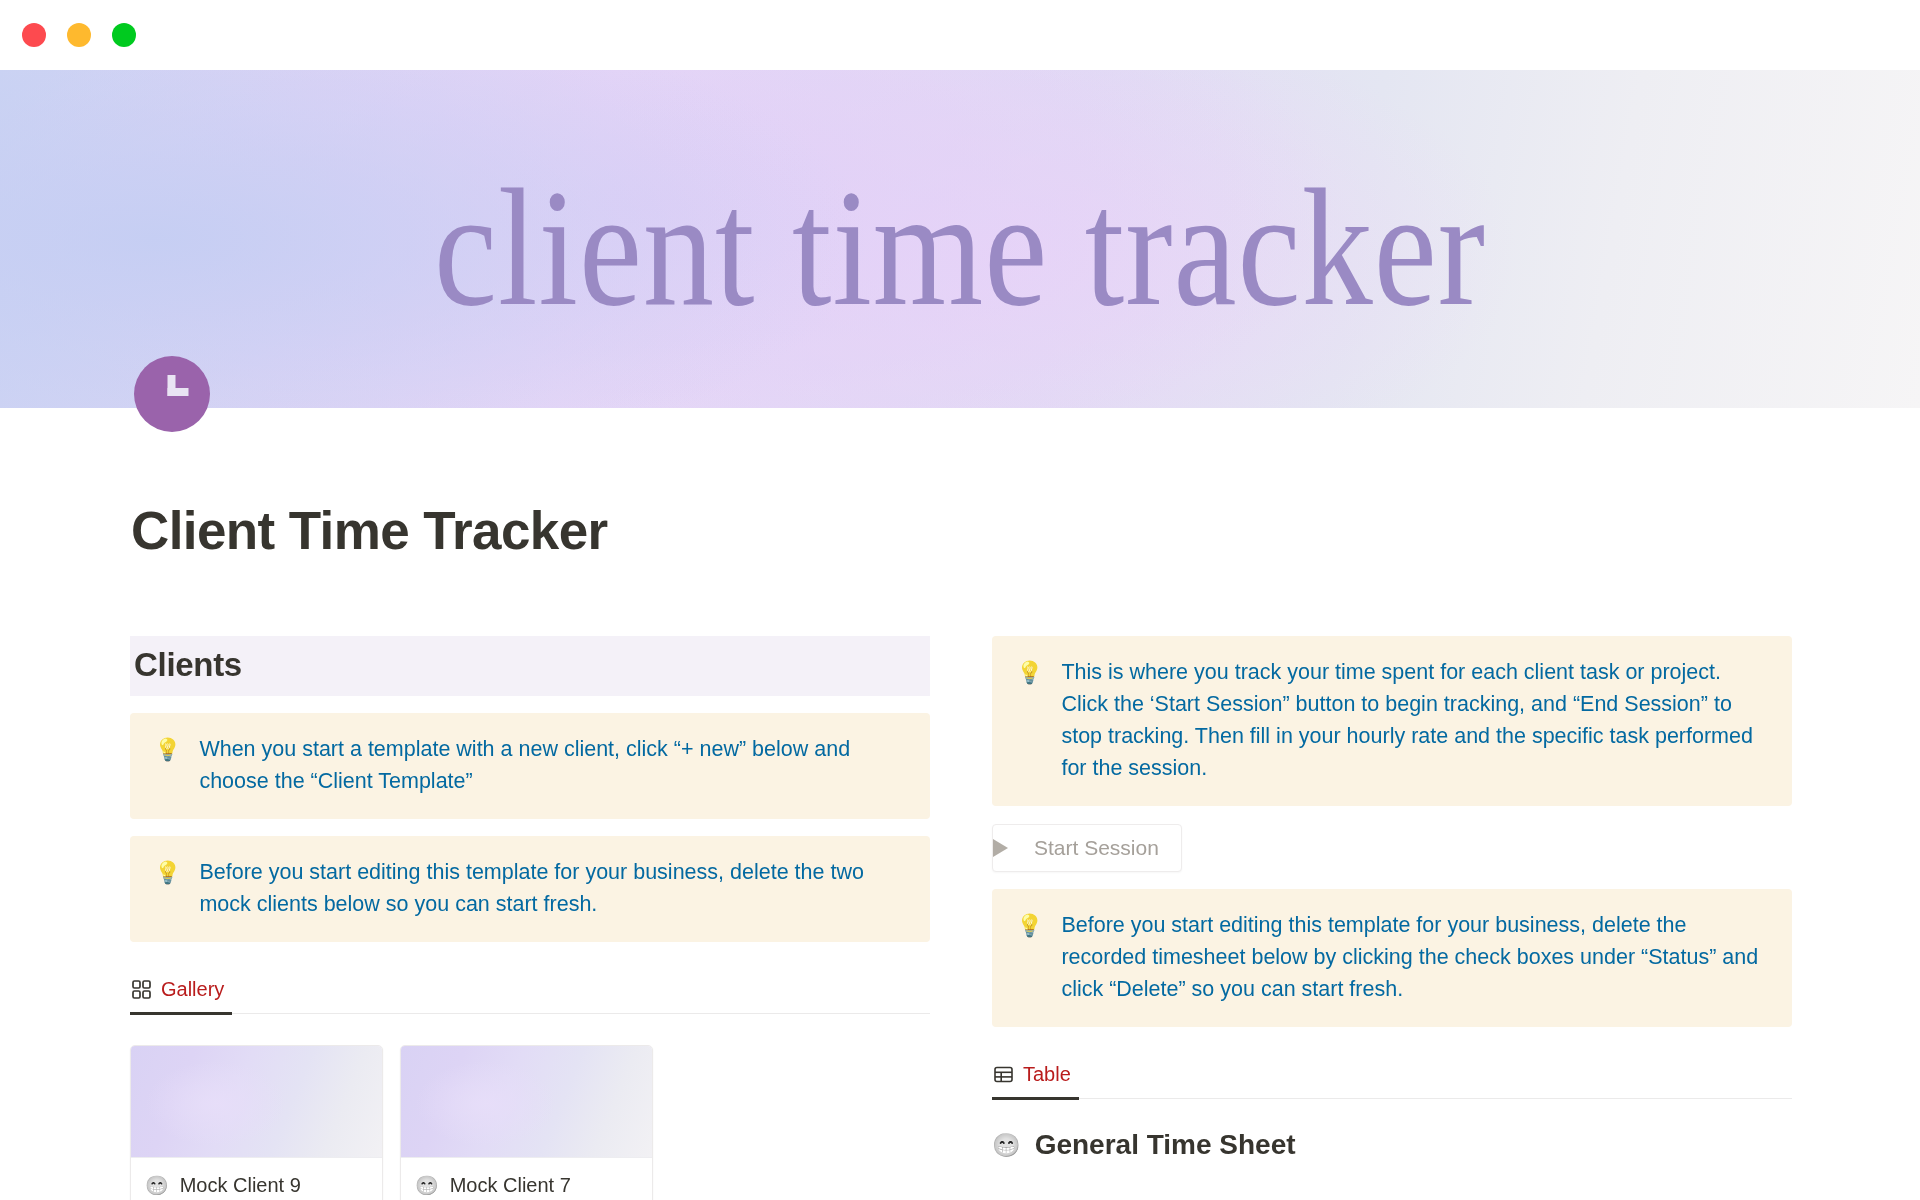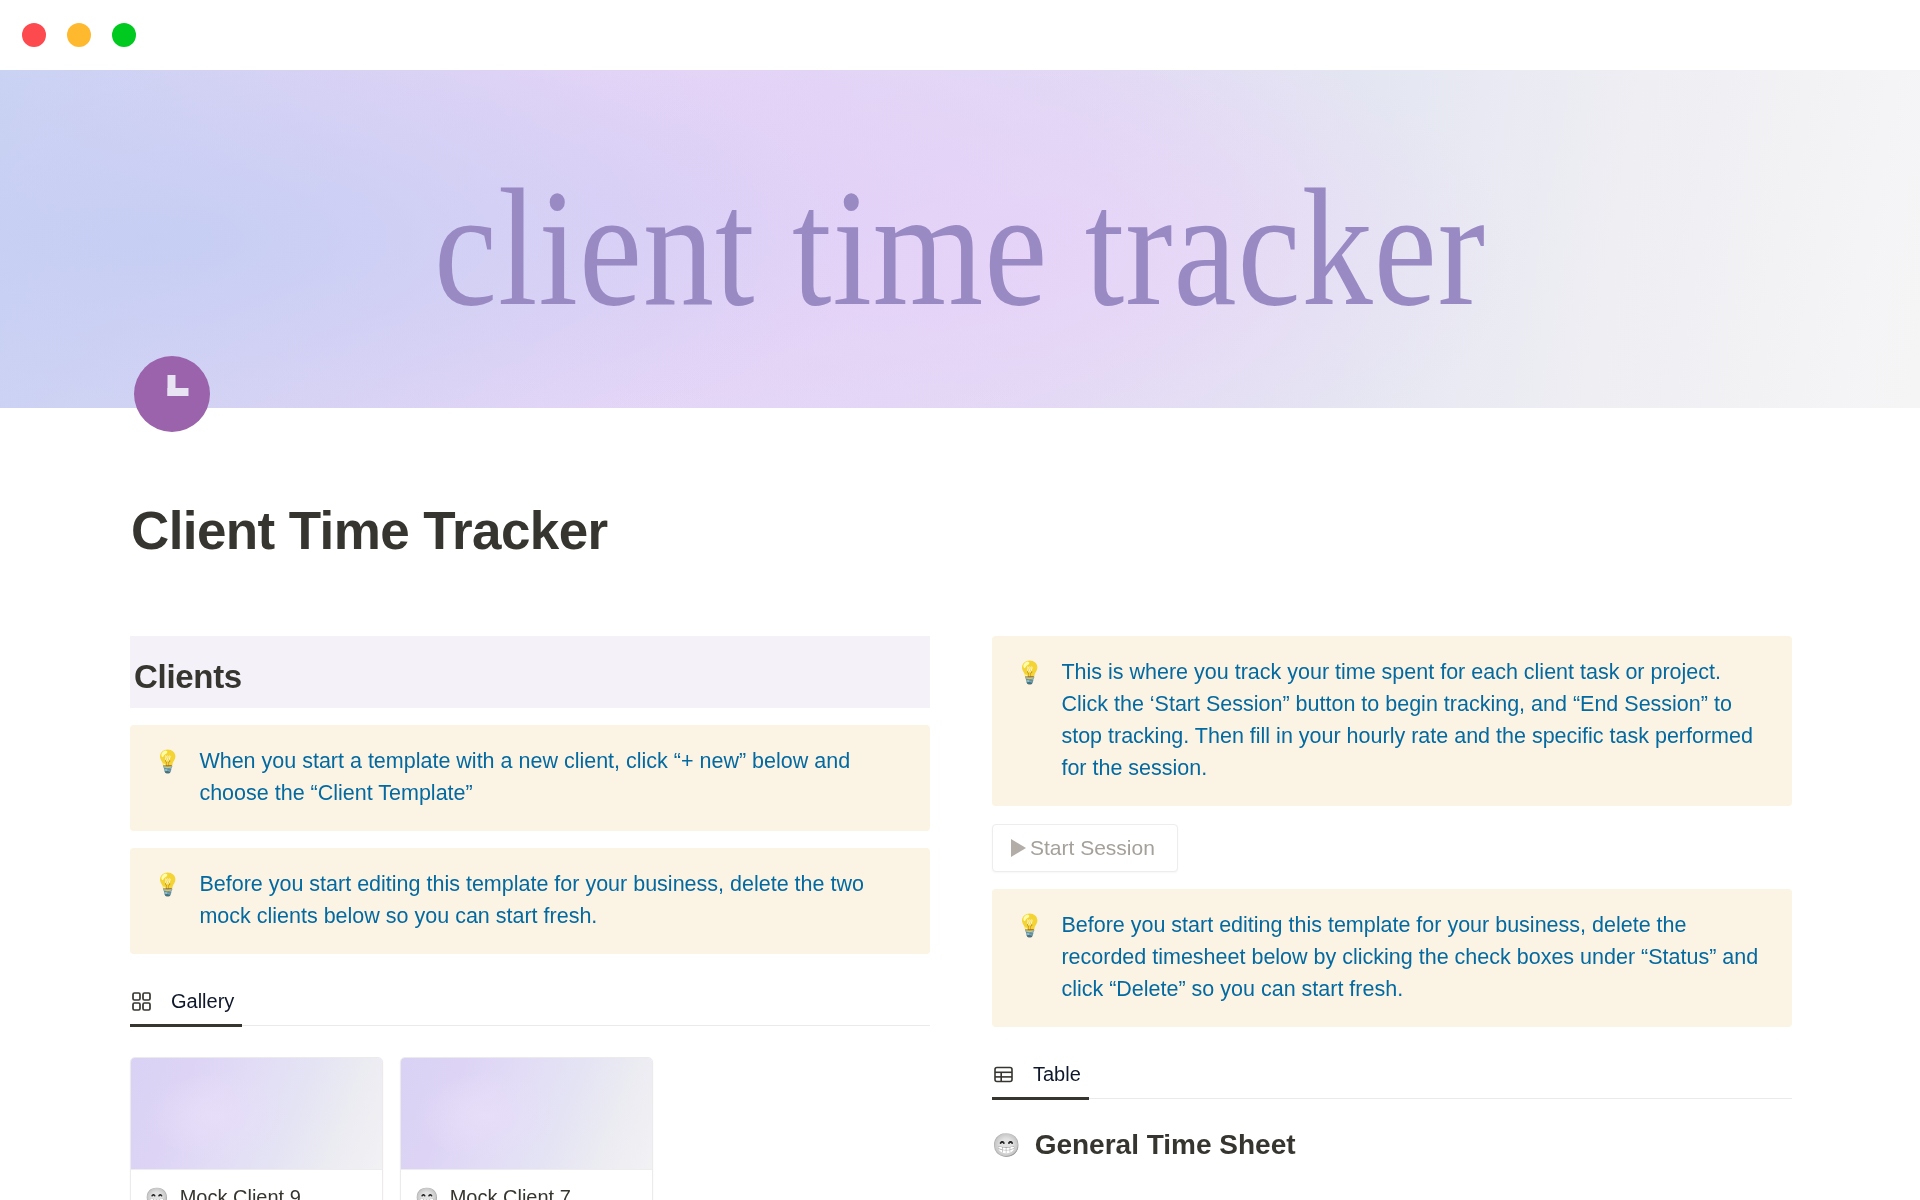--- a/index.html
+++ b/index.html
@@ -109,21 +109,21 @@
   }
   .col-right {
     position: absolute;
     left: 992px;
     width: 800px;
   }
 
   
   .section-head {
     background: #f4f1f8;
-    padding: 22px 0 12px 4px;
+    padding: 10px 0 12px 4px;
     width: 800px;
   }
   .section-head h2 {
     font-size: 33px;
     font-weight: bold;
     color: #37352f;
     letter-spacing: -0.3px;
   }
 
   
@@ -151,24 +151,24 @@
   
   .view-tabs {
     margin-top: 32px;
     border-bottom: 1.5px solid #ebeaea;
     position: relative;
     width: 800px;
   }
   .view-tab {
     display: inline-flex;
     align-items: center;
-    gap: 20px;
+    gap: 10px;
     padding: 4px 12px 12px 2px;
     font-size: 20px;
-    color: #0f172a;
+    color: #b91c1c;
     position: relative;
   }
   .view-tab::after {
     content: "";
     position: absolute;
     left: 0; right: 4px; bottom: -1.5px;
     height: 3px;
     background: #37352f;
   }
   .view-tab svg { display: block; }
@@ -208,25 +208,25 @@
     font-size: 20px;
     color: #37352f;
   }
   .gallery-emoji { font-size: 19px; filter: grayscale(1) contrast(1.1); }
 
   
   .session-buttons { margin-top: 18px; }
   .session-btn {
     display: inline-flex;
     align-items: center;
-    gap: 4px;
+    gap: 26px;
     border: 1px solid #eeecec;
     border-radius: 4px;
     background: #ffffff;
-    padding: 11px 22px 11px 18px;
+    padding: 11px 22px 11px 0;
     font-size: 21px;
     color: #a5a09a;
     box-shadow: 0 1px 2px rgba(15,15,15,0.035);
   }
   .btn-row { display: block; }
   .icon-play {
     width: 0; height: 0;
     border-left: 15px solid #b2ada6;
     border-top: 9px solid transparent;
     border-bottom: 9px solid transparent;

